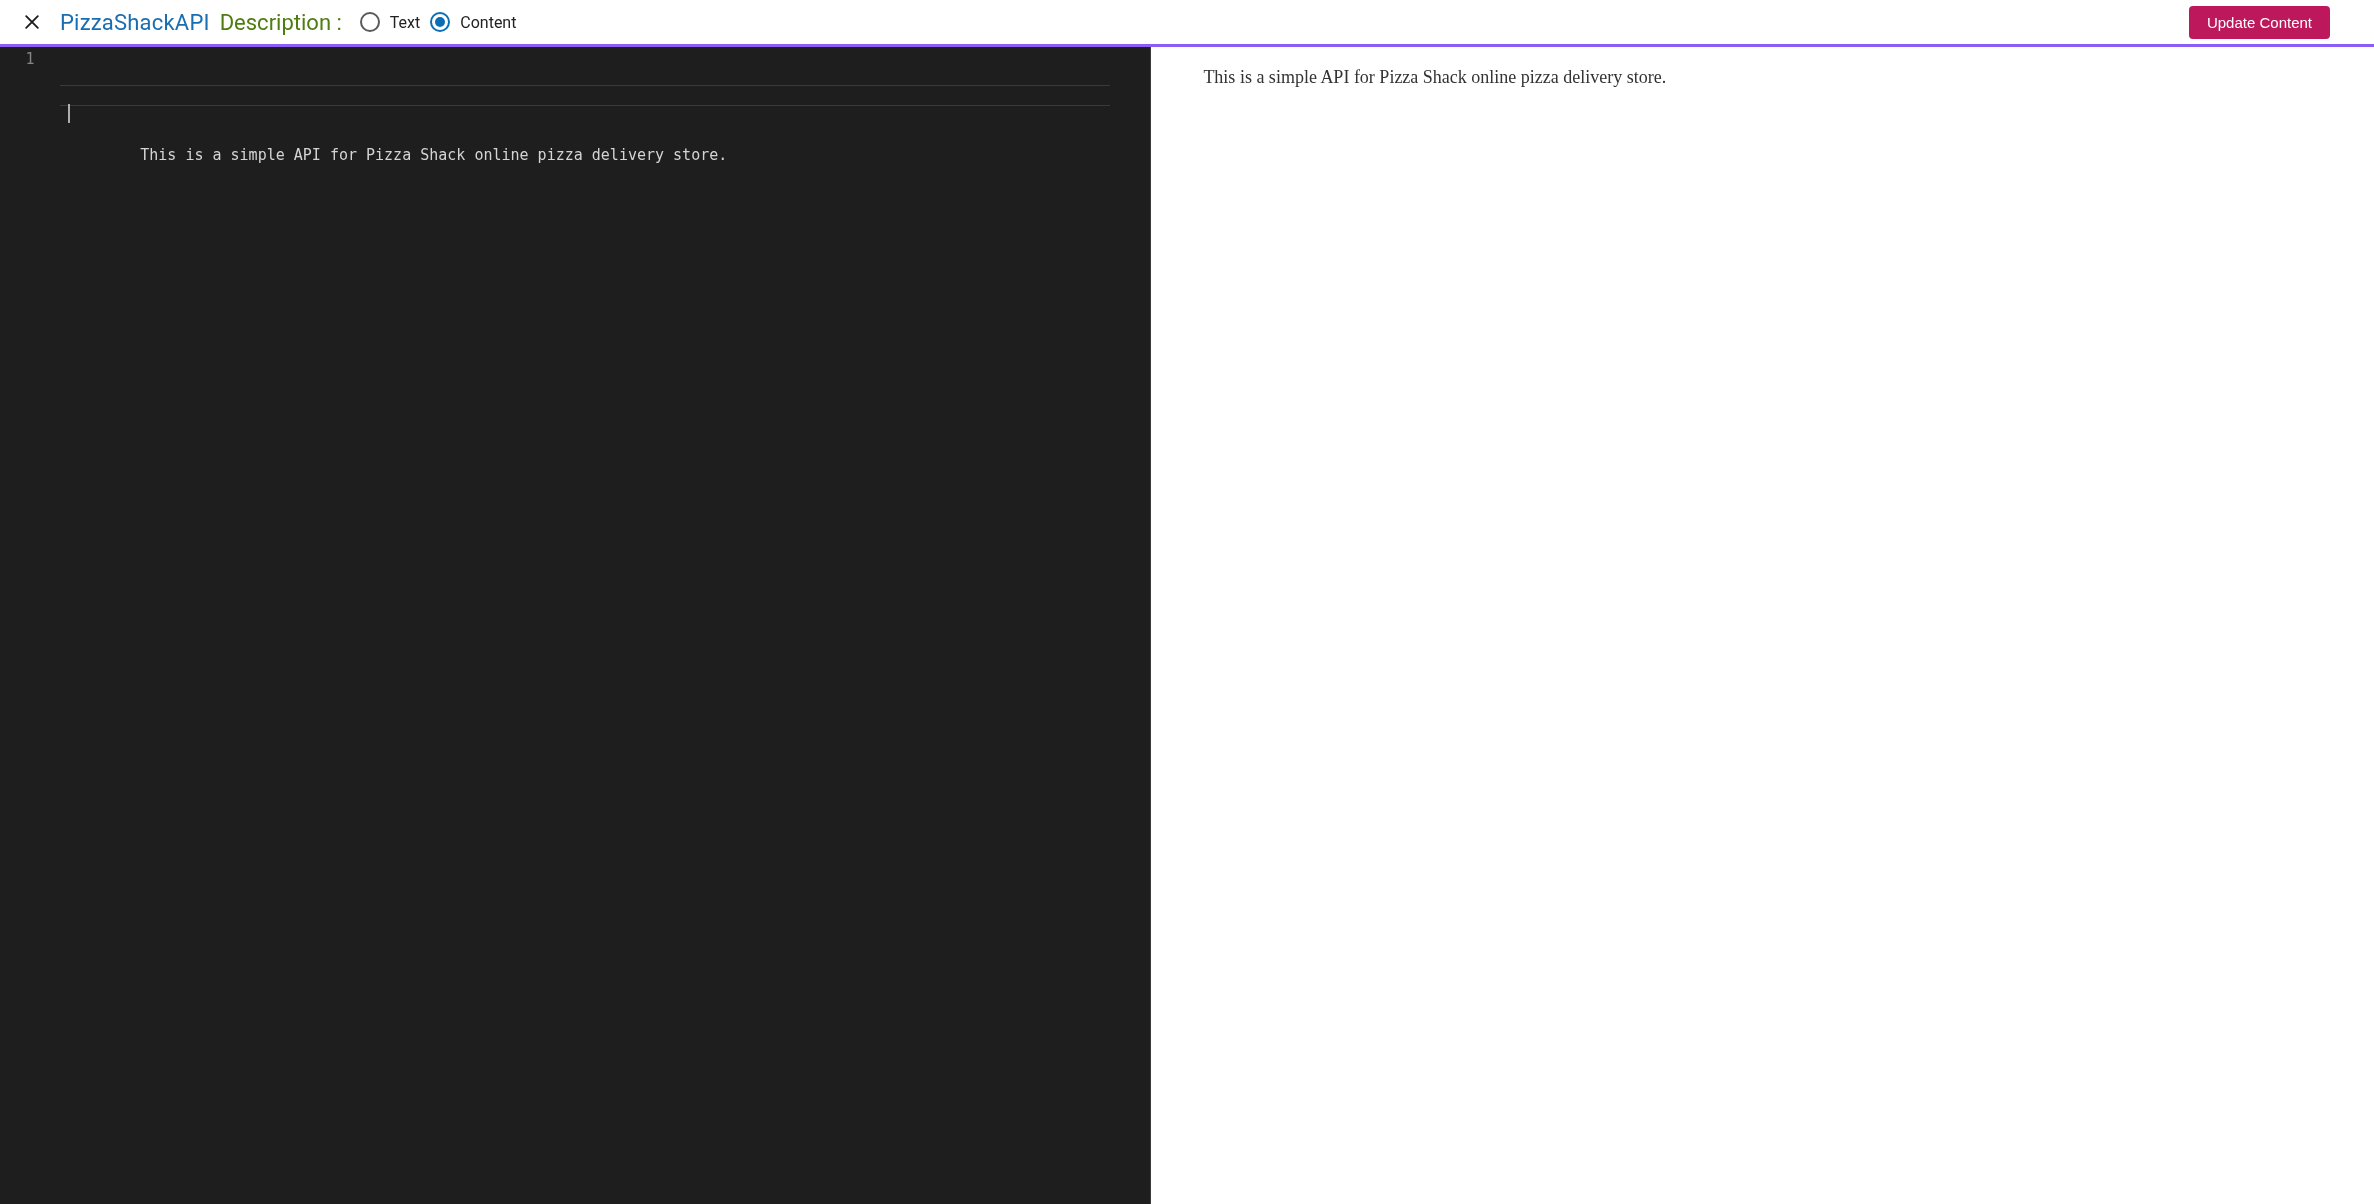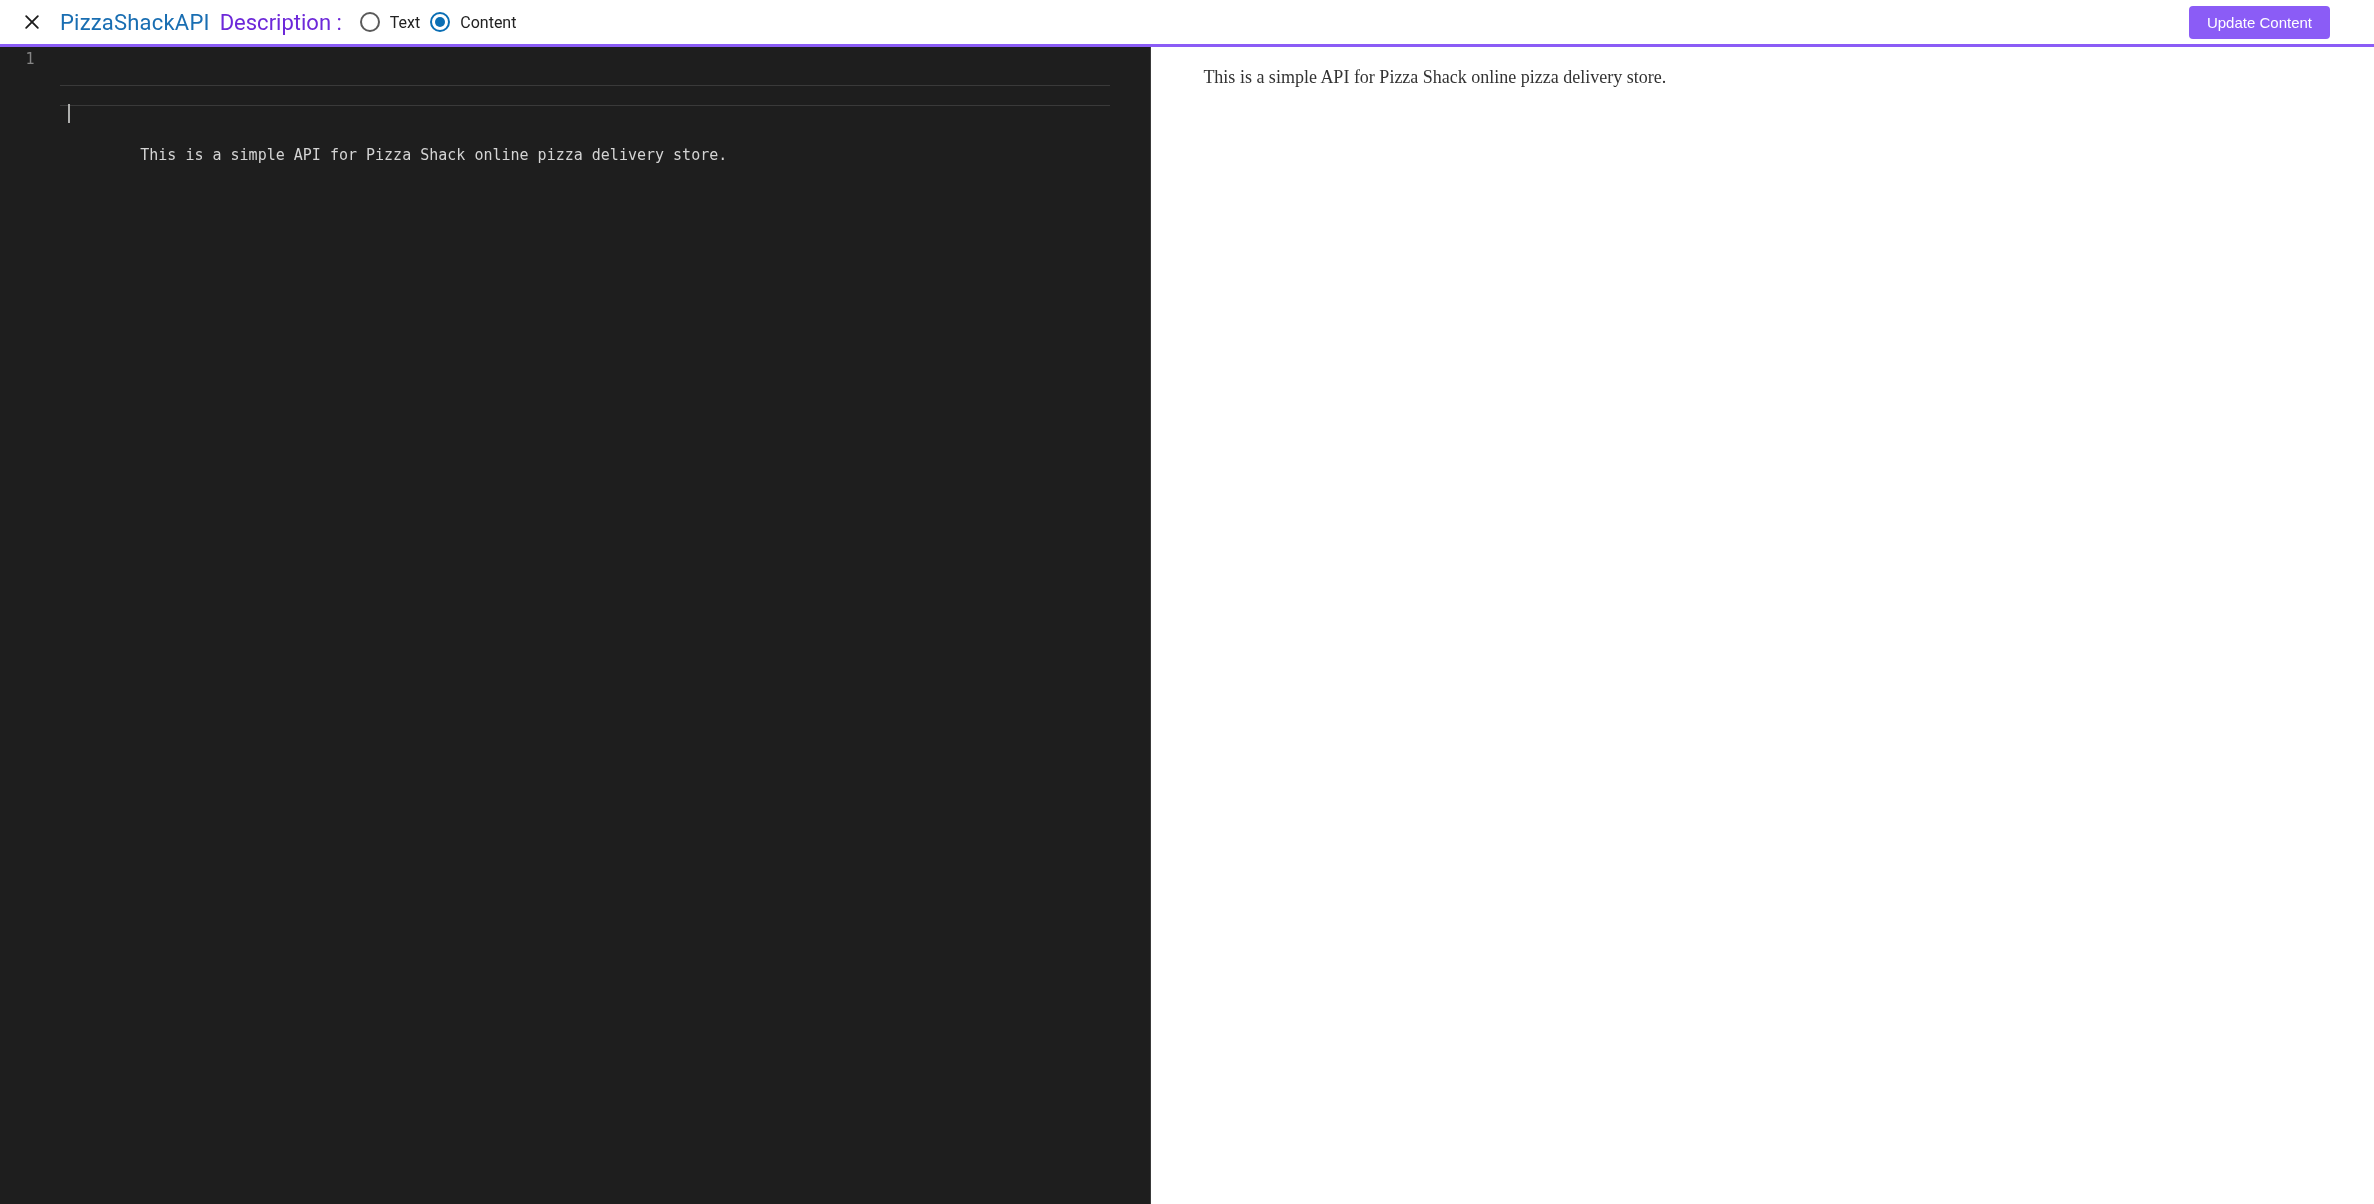--- a/index.html
+++ b/index.html
@@ -28,21 +28,21 @@
   .api-name {
     font-size: 22px;
     font-weight: 400;
     color: #196eb2;
     margin-left: 14px;
     letter-spacing: 0.2px;
   }
   .section-label {
     font-size: 22px;
     font-weight: 400;
-    color: #6d28d9;
+    color: #4d7c0f;
     margin-left: 10px;
   }
 
   .radio-group {
     display: flex;
     align-items: center;
     margin-left: 18px;
     gap: 10px;
   }
   .radio-item {
@@ -66,21 +66,21 @@
   .radio-inner {
     width: 10px; height: 10px;
     border-radius: 50%;
     background: transparent;
   }
   .radio-item.selected .radio-inner { background: #0a6eb4; }
 
   .spacer { flex: 1; }
 
   .update-btn {
-    background: #8b5cf6;
+    background: #be185d;
     color: #fff;
     border: none;
     border-radius: 4px;
     padding: 8px 18px;
     font-size: 15px;
     cursor: pointer;
     margin-right: 30px;
   }
 
   .content {

